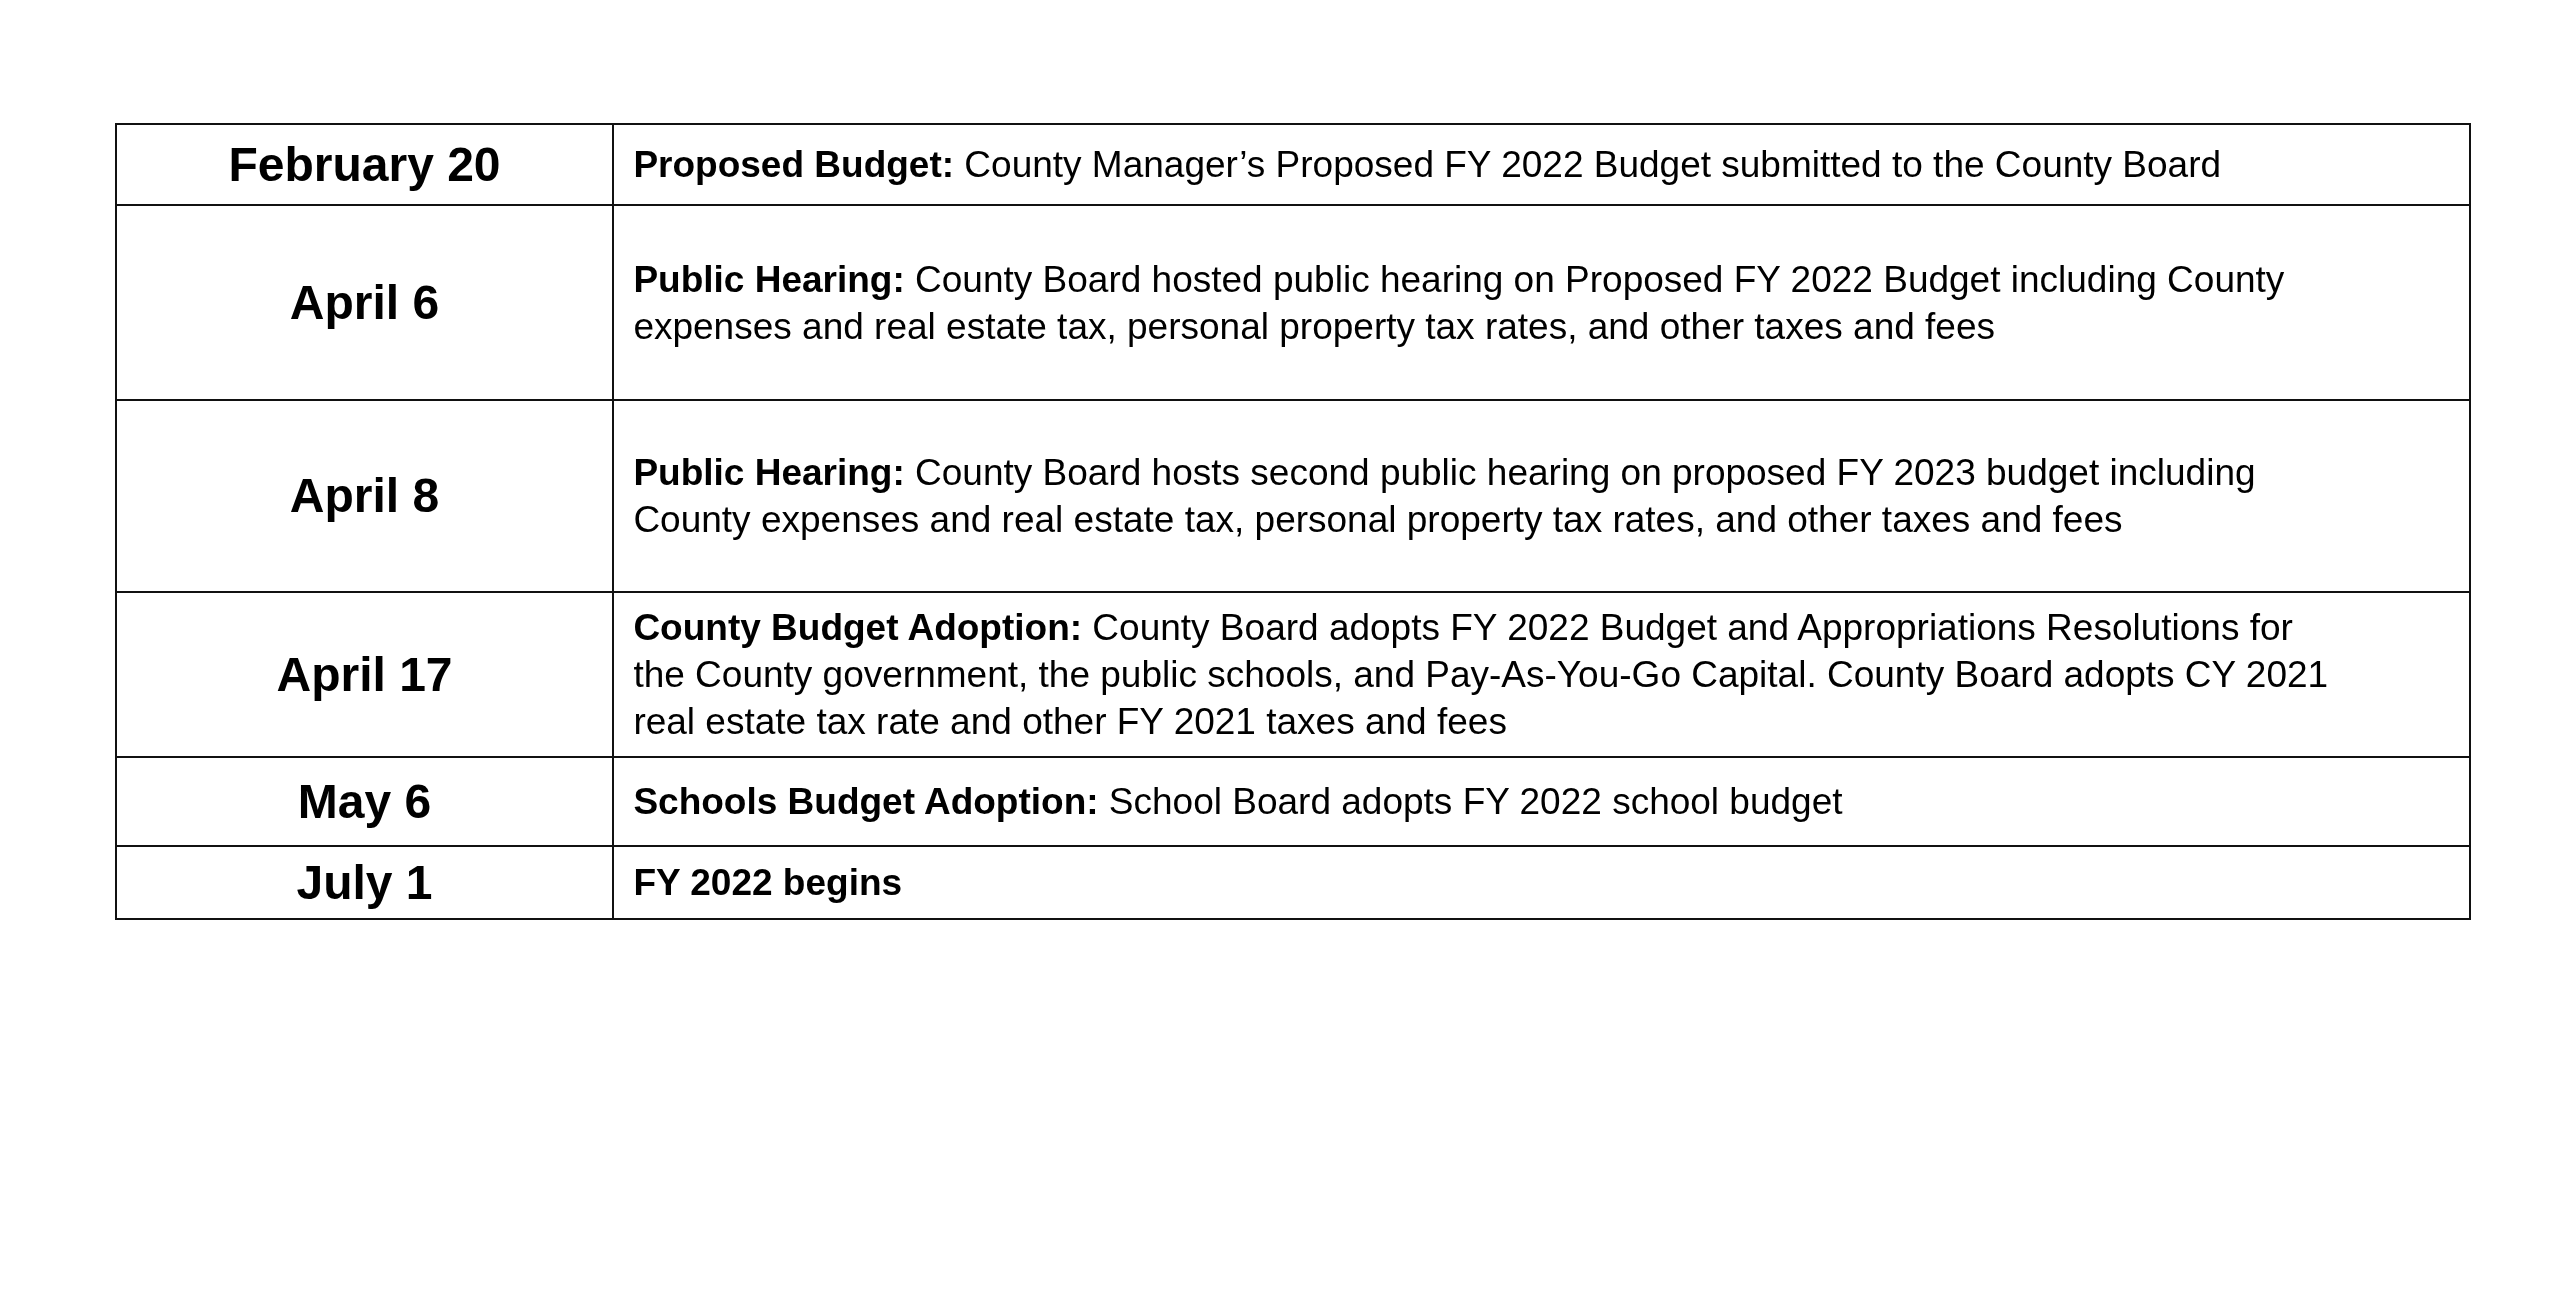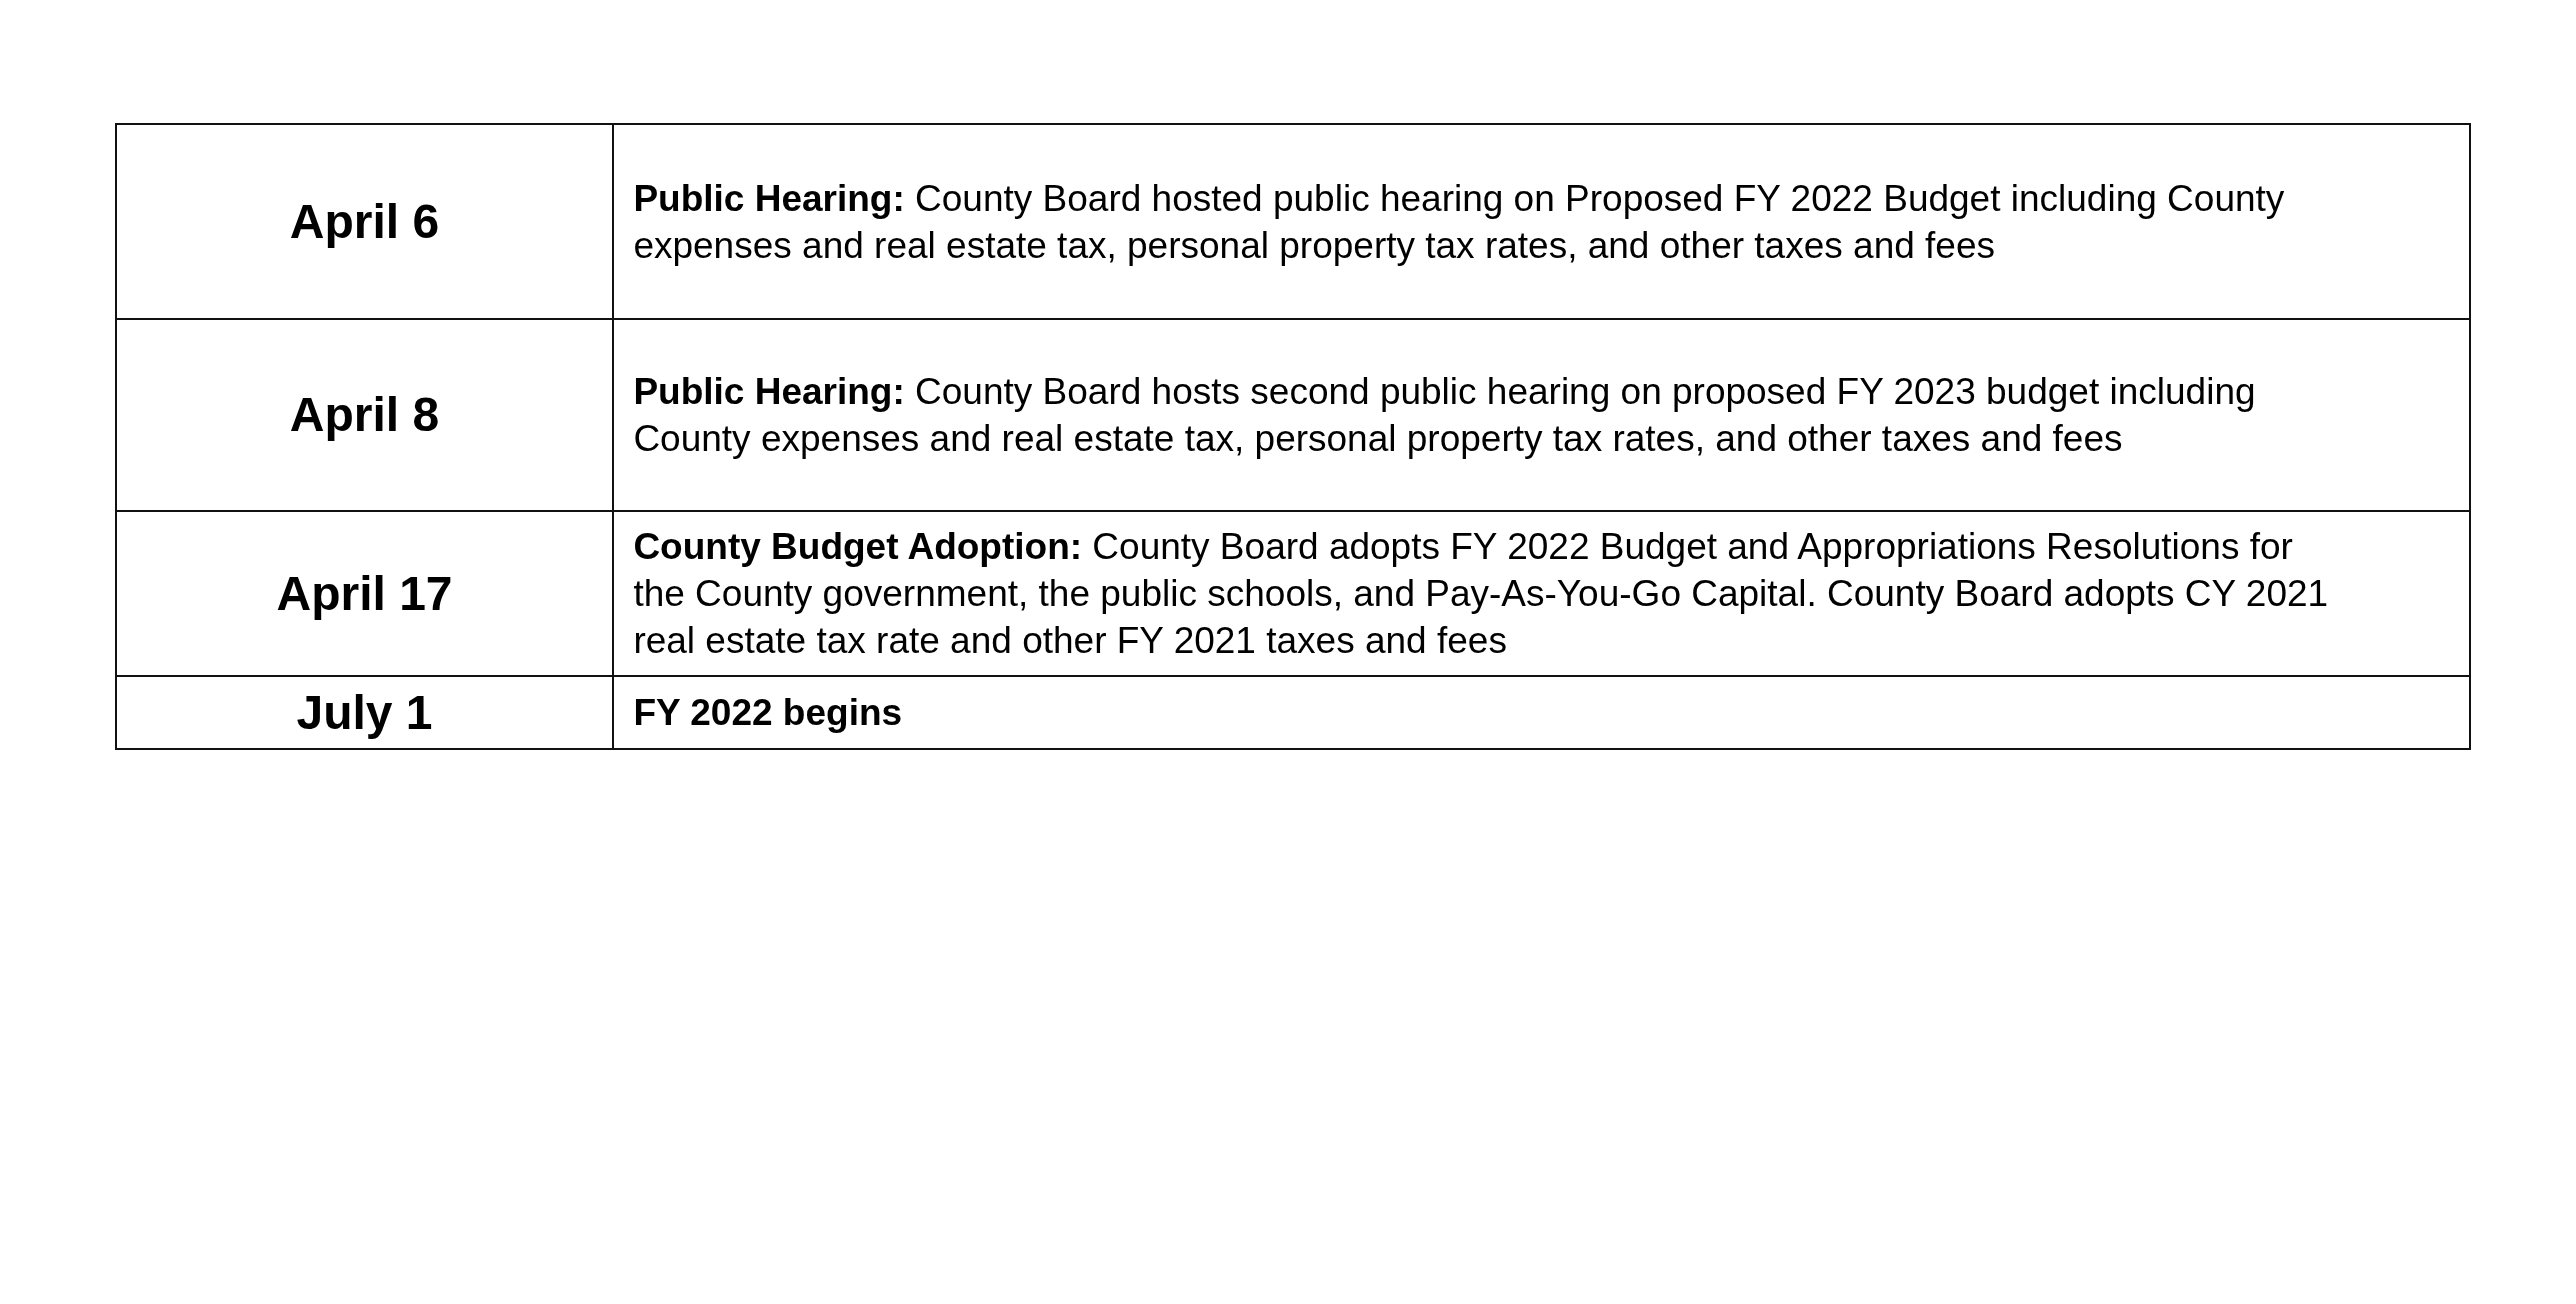--- a/index.html
+++ b/index.html
@@ -54,20 +54,26 @@
 </head>
 <body>
 
 <table class="schedule-table">
   <colgroup>
     <col class="col-date">
     <col class="col-desc">
   </colgroup>
   <tbody>
 
+    <tr style="height:81px">
+      <td class="date-cell">February 20</td>
+      <td class="desc-cell">
+        <span class="desc-line"><span class="desc-label">Proposed Budget:</span><span> County Manager’s Proposed FY 2022 Budget submitted to the County Board</span></span>
+      </td>
+    </tr>
 
 
 
 
     <tr style="height:195px">
       <td class="date-cell">April 6</td>
       <td class="desc-cell">
         <span class="desc-line"><span class="desc-label">Public Hearing:</span><span> County Board hosted public hearing on Proposed FY 2022 Budget including County</span></span>
         <span class="desc-line">expenses and real estate tax, personal property tax rates, and other taxes and fees</span>
       </td>
@@ -83,20 +89,26 @@
 
     <tr style="height:165px">
       <td class="date-cell">April 17</td>
       <td class="desc-cell">
         <span class="desc-line"><span class="desc-label">County Budget Adoption:</span><span> County Board adopts FY 2022 Budget and Appropriations Resolutions for</span></span>
         <span class="desc-line">the County government, the public schools, and Pay-As-You-Go Capital. County Board adopts CY 2021</span>
         <span class="desc-line">real estate tax rate and other FY 2021 taxes and fees</span>
       </td>
     </tr>
 
+    <tr style="height:89px">
+      <td class="date-cell">May 6</td>
+      <td class="desc-cell">
+        <span class="desc-line"><span class="desc-label">Schools Budget Adoption:</span><span> School Board adopts FY 2022 school budget</span></span>
+      </td>
+    </tr>
 
     <tr style="height:73px">
       <td class="date-cell">July 1</td>
       <td class="desc-cell">
         <span class="desc-line"><span class="desc-label">FY 2022 begins</span><span></span></span>
       </td>
     </tr>
 
   </tbody>
 </table>

